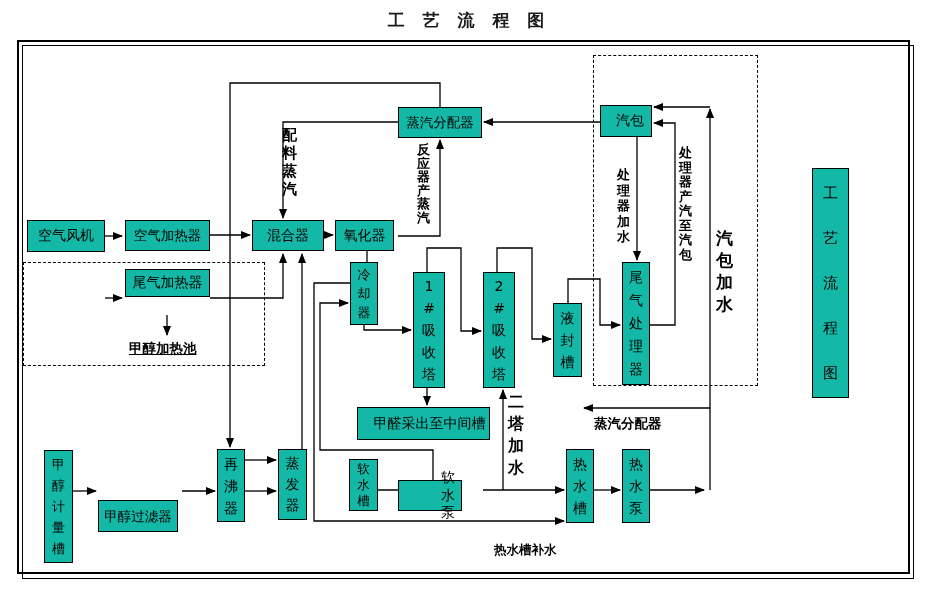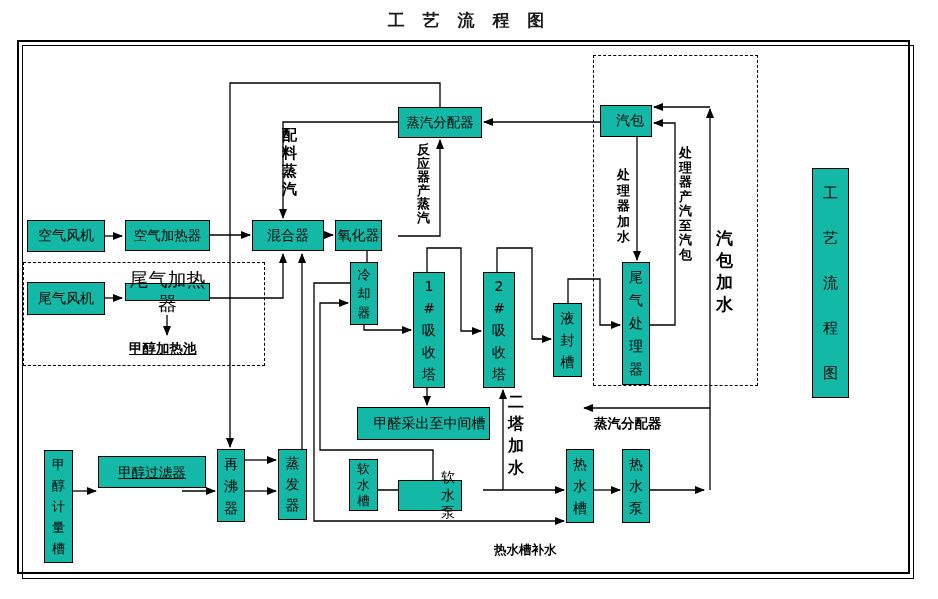--- a/index.html
+++ b/index.html
@@ -78,23 +78,22 @@
     <path d="M73,491 H96" marker-end="url(#ah)"></path>
     <path d="M182,491 H215" marker-end="url(#ah)"></path>
     <path d="M245,460 H276" marker-end="url(#ah)"></path>
     <path d="M245,491 H276" marker-end="url(#ah)"></path>
     <path d="M302,449 V254" marker-end="url(#ah)"></path>
   </svg>
 
   <div class="node" style="left:27px; top:220px; width:78px; height:32px;">空气风机</div>
   <div class="node" style="left:125px; top:220px; width:85px; height:31px; font-size:13.5px;">空气加热器</div>
   <div class="node" style="left:252px; top:220px; width:72px; height:31px;">混合器</div>
-  <div class="node" style="left:335px; top:220px; width:47px; height:31px;">氧化器</div>
-  <div class="node" style="left:27px; top:282px; width:78px; height:33px;">尾气风机</div>
-  <div class="node" style="left:125px; top:283px; width:85px; height:18px; font-size:19px;">尾气加热器</div>
+  <div class="node" style="left:335px; top:220px; width:59px; height:31px;">氧化器</div>
+  <div class="node" style="left:125px; top:269px; width:85px; height:28px; font-size:14px;">尾气加热器</div>
   <div class="node" style="left:398px; top:107px; width:84px; height:31px; font-size:13.5px;">蒸汽分配器</div>
   <div class="node" style="left:600px; top:105px; width:52px; height:32px;padding-left:8px;">汽包</div>
   <div class="node" style="left:350px; top:262px; width:28px; height:63px; font-size:13px; line-height:19px;">冷
 却
 器</div>
   <div class="node" style="left:413px; top:272px; width:32px; height:116px; line-height:22px;">1
 #
 吸
 收
 塔</div>
@@ -126,21 +125,21 @@
 沸
 器</div>
   <div class="node" style="left:278px; top:449px; width:29px; height:71px; line-height:21px;">蒸
 发
 器</div>
   <div class="node" style="left:44px; top:450px; width:29px; height:113px; font-size:13px; line-height:21px;">甲
 醇
 计
 量
 槽</div>
-  <div class="node" style="left:98px; top:456px; width:108px; height:32px; font-size:13.5px;text-decoration:underline;">甲醇过滤器</div>
+  <div class="node" style="left:98px; top:500px; width:80px; height:32px; font-size:13.5px;">甲醇过滤器</div>
   <div class="node" style="left:812px; top:168px; width:37px; height:230px; font-size:15px; line-height:45px; border-width:1px;">工
 艺
 流
 程
 图</div>
 
   <div class="lbl" style="left:282px; top:126px; font-size:15px; line-height:18px;">配
 料
 蒸
 汽</div>

